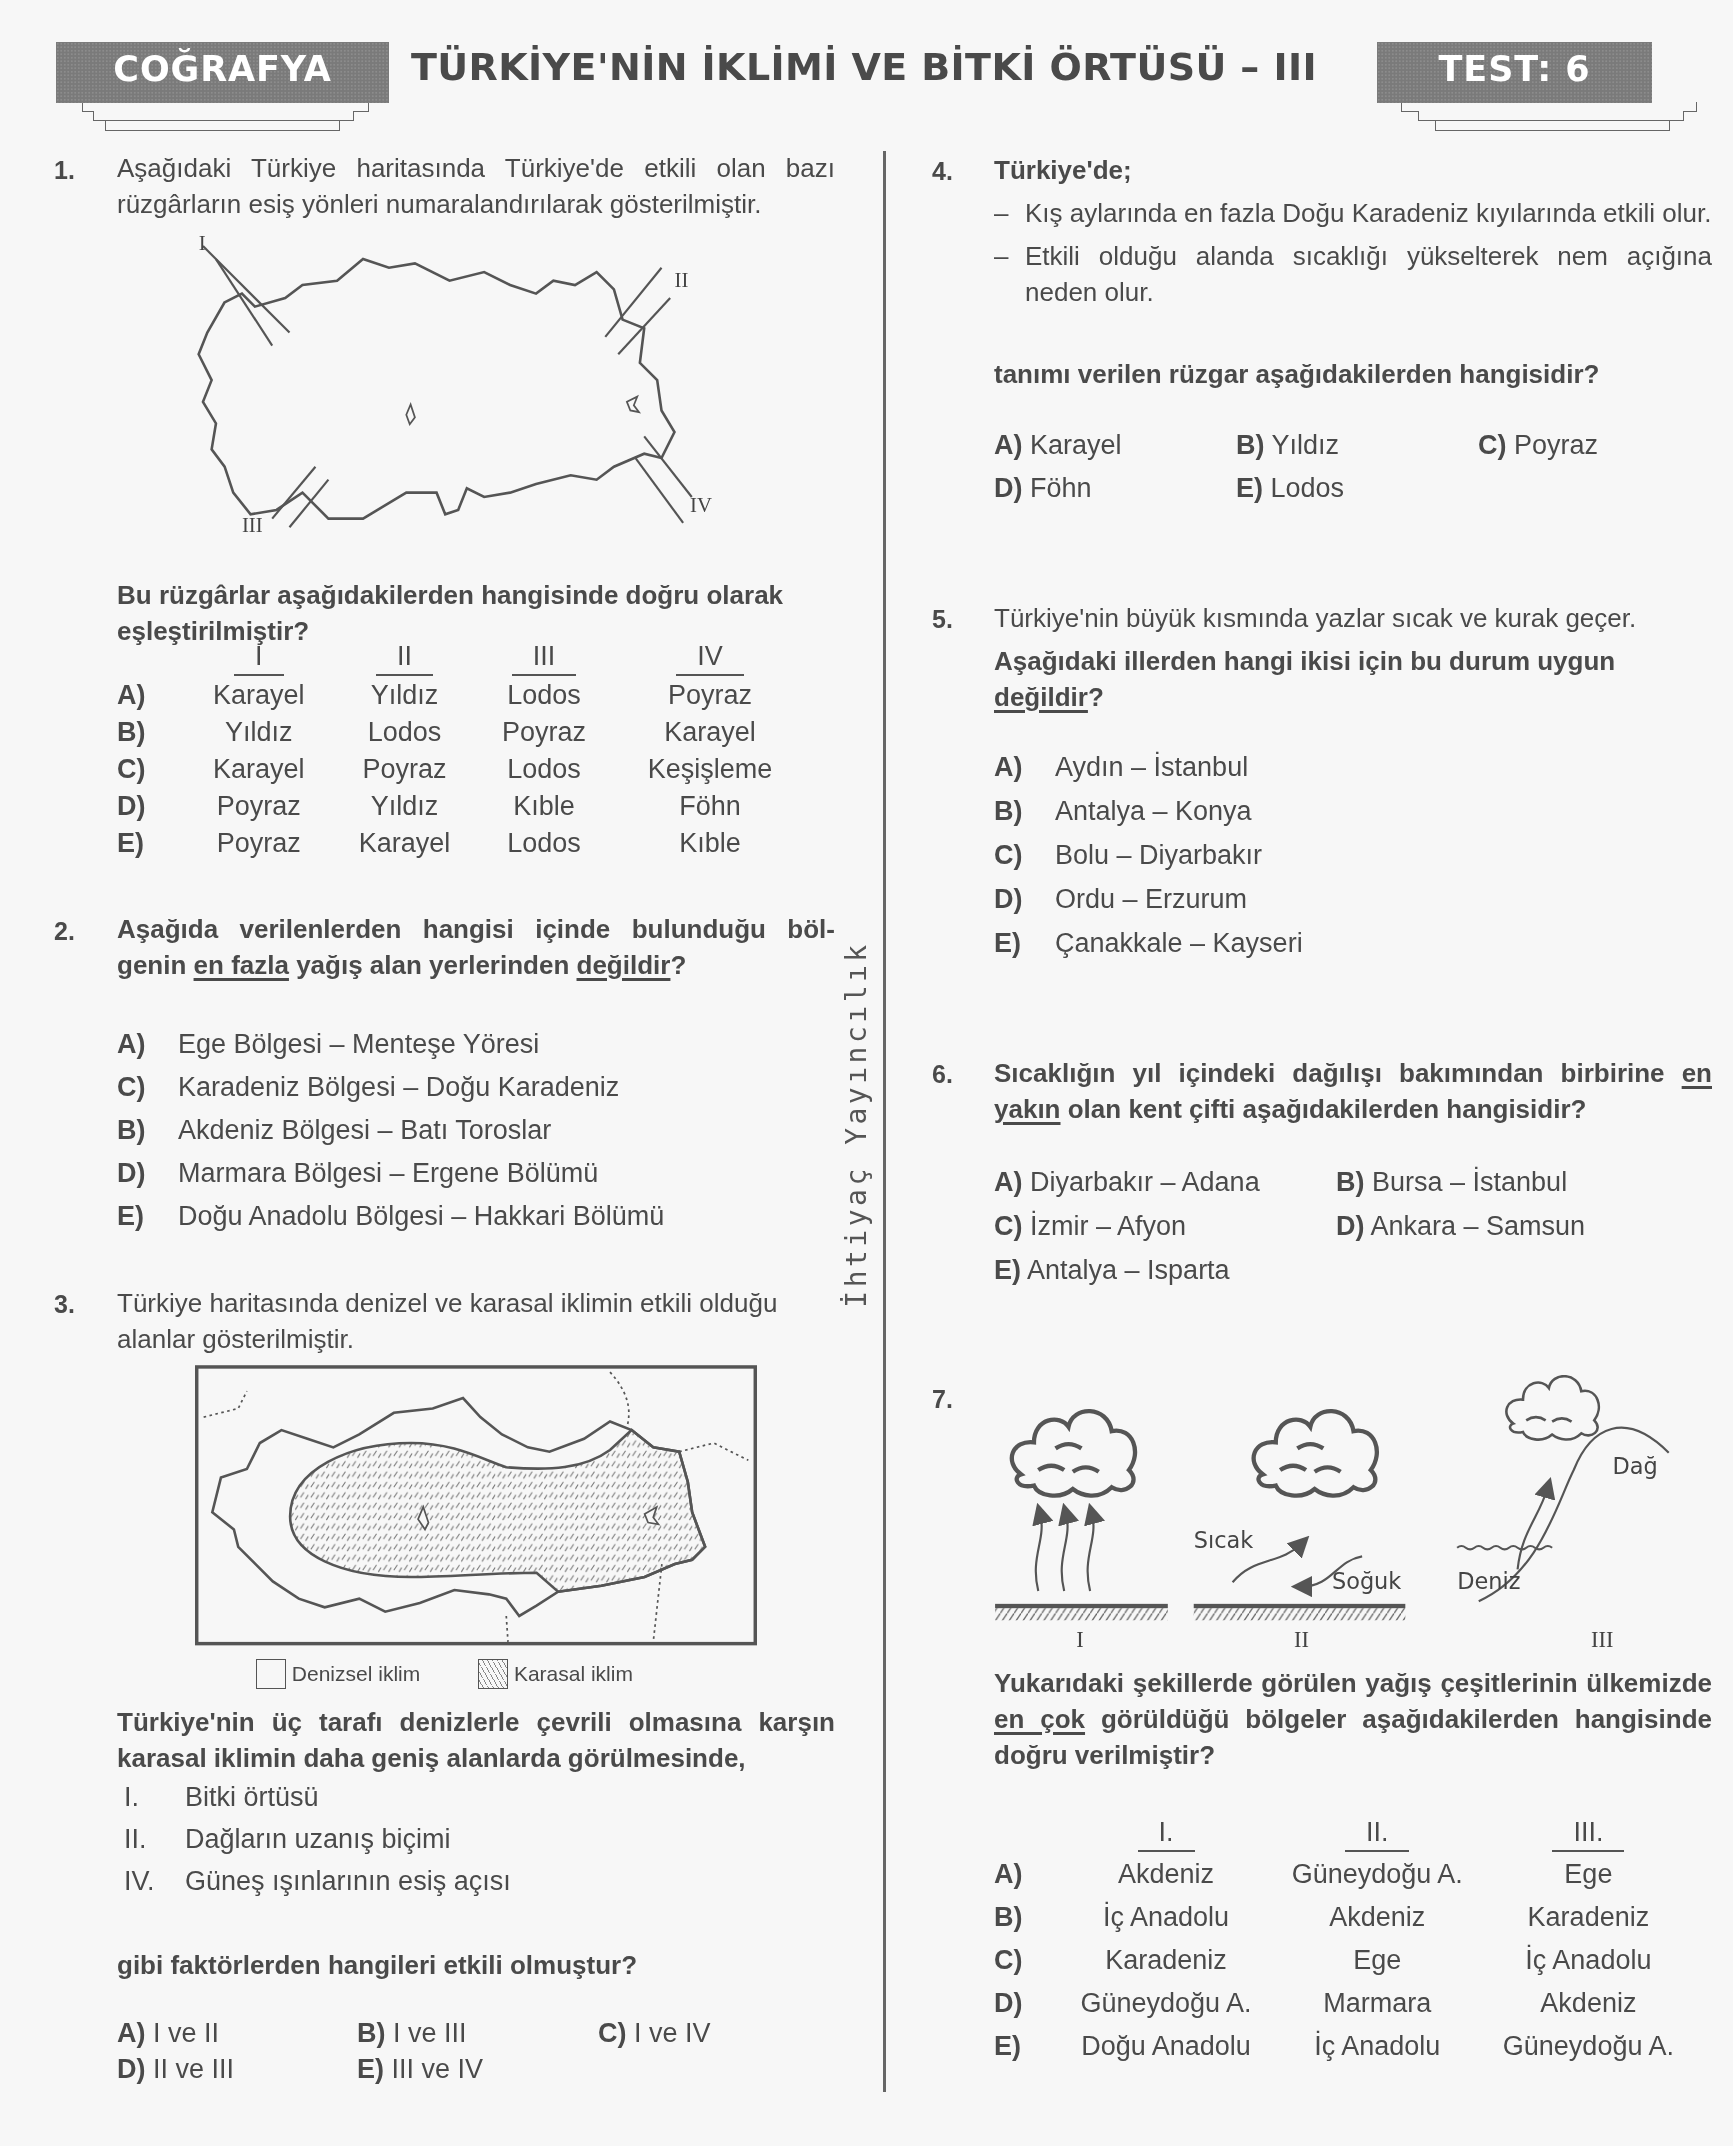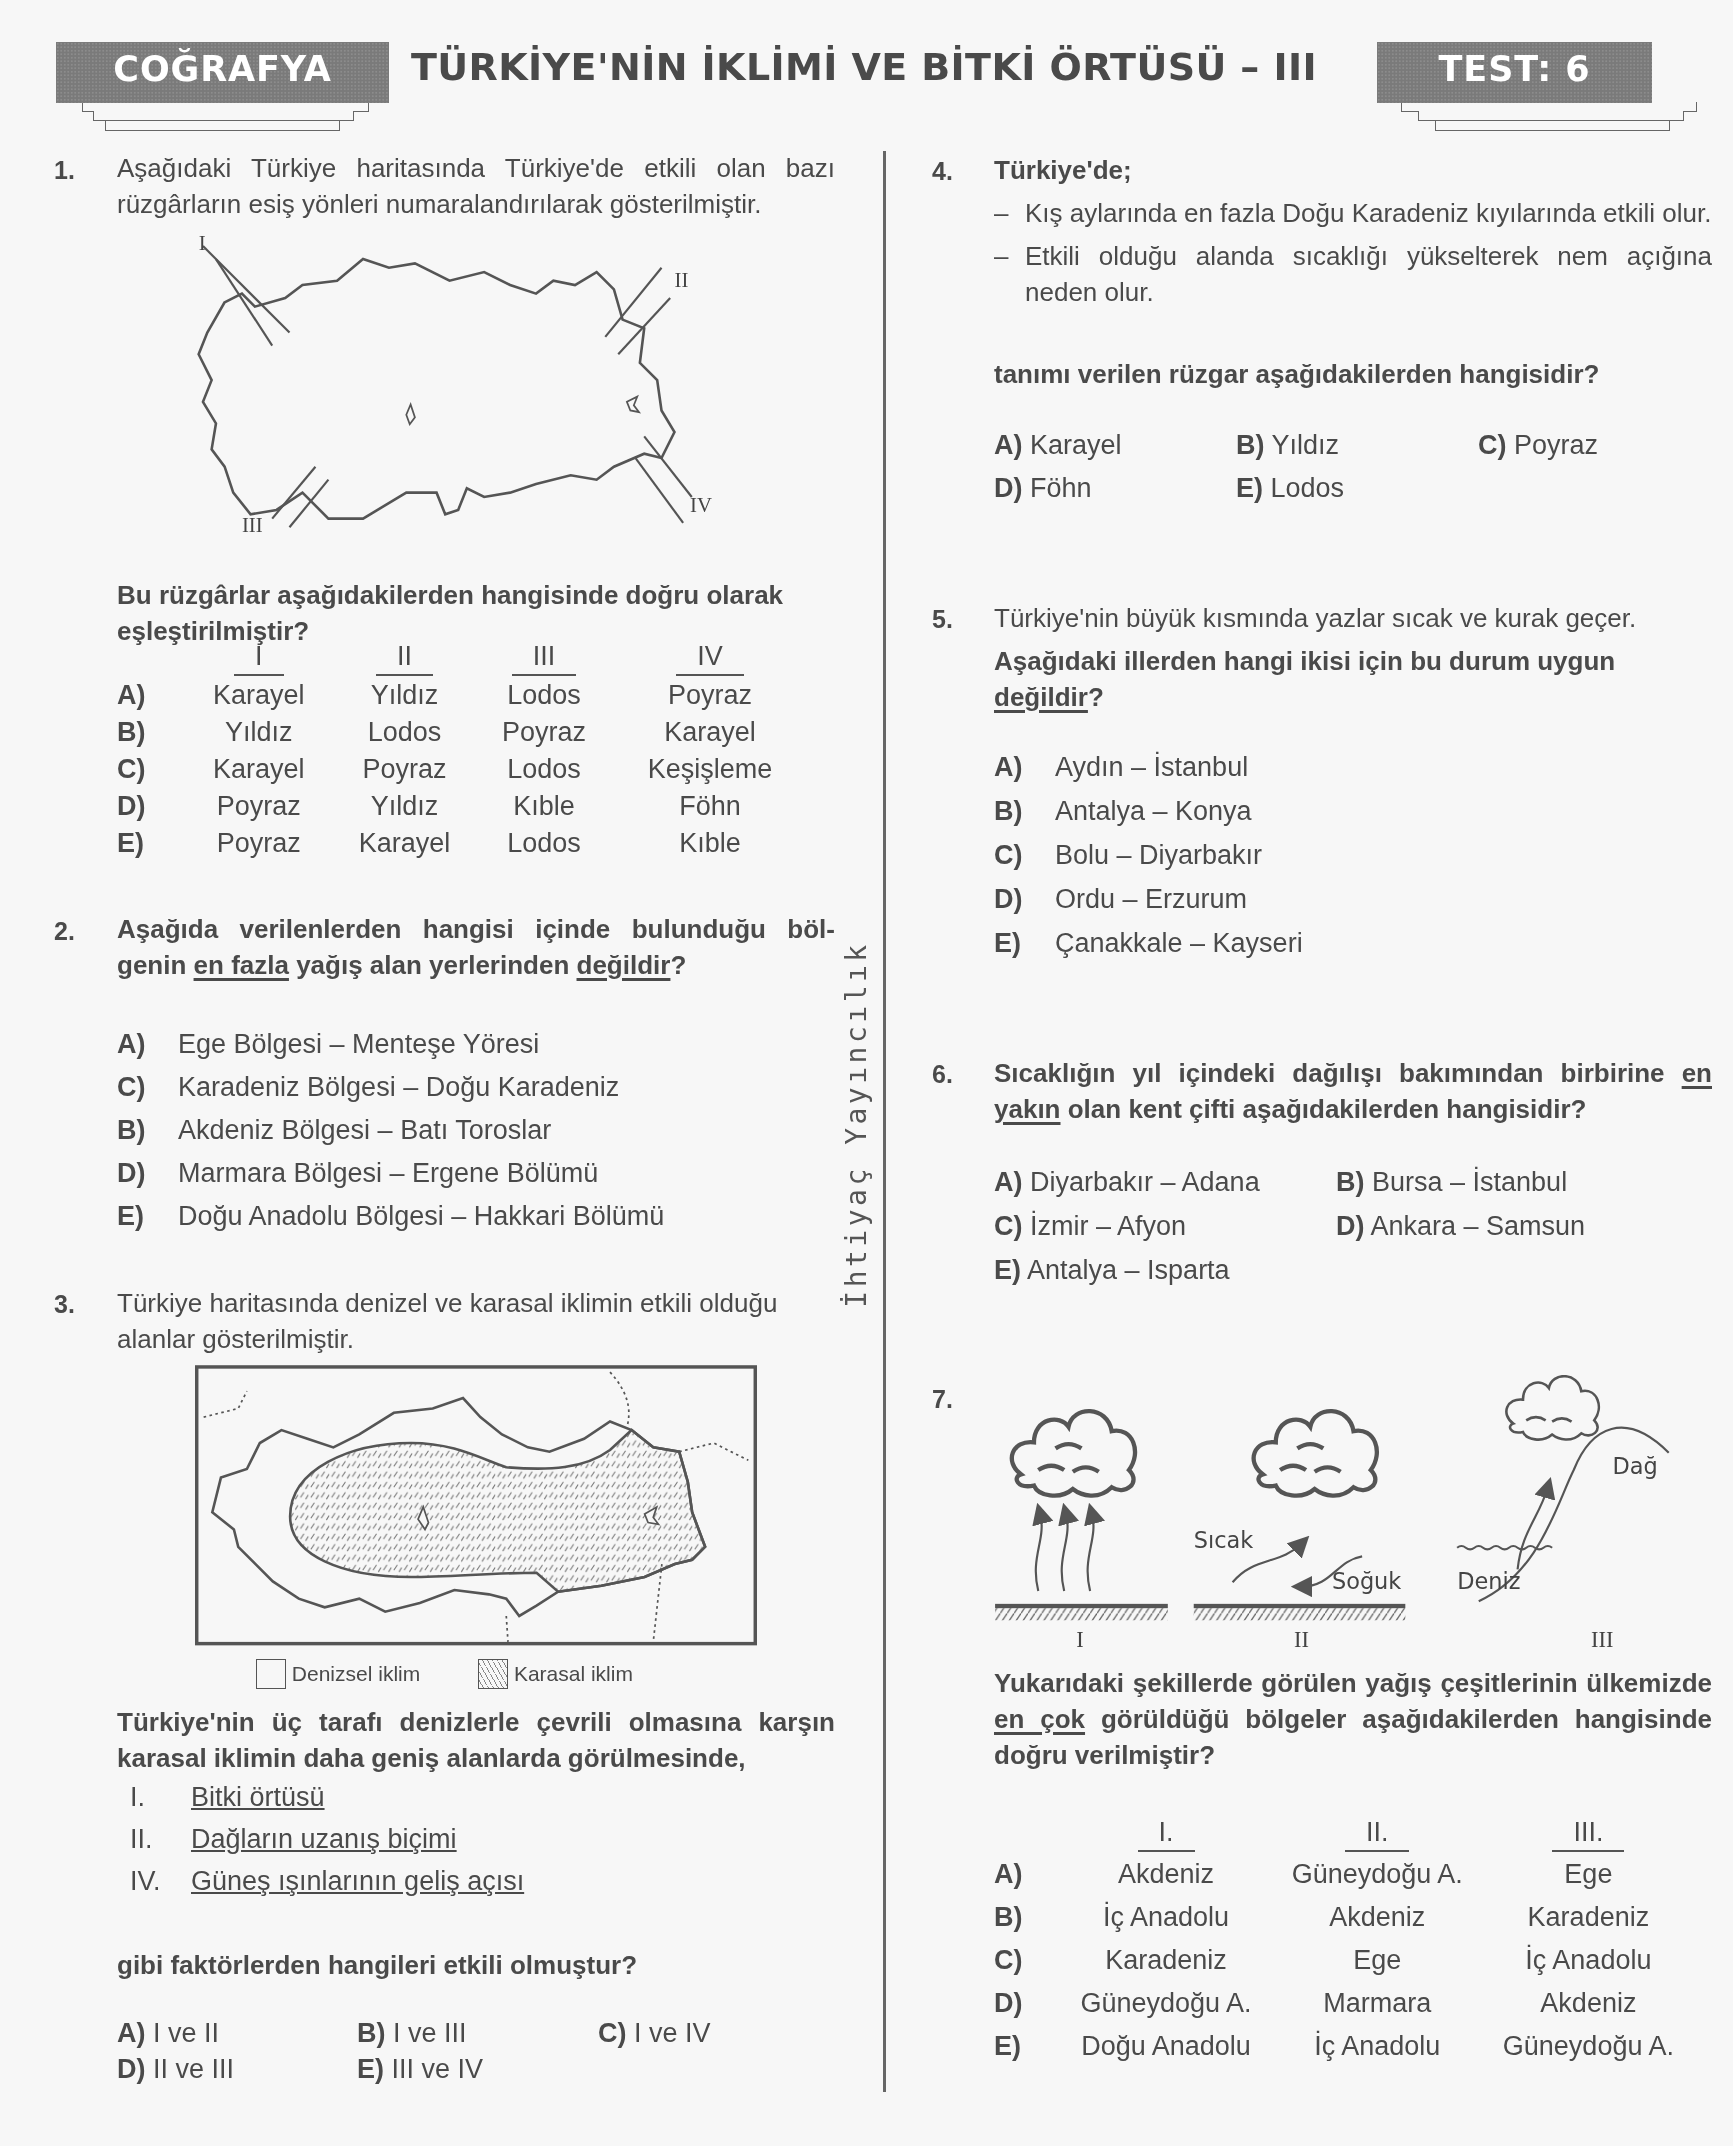--- a/index.html
+++ b/index.html
@@ -161,24 +161,24 @@
       <path d="M480,8 C500,30 505,50 500,70"></path>
     </g>
   </svg>
   <div class="abs" style="left:256px;top:1659px;font-size:21px;">
     <span style="display:inline-block;width:28px;height:28px;border:1.7px solid #555;vertical-align:middle;"></span>
     <span style="vertical-align:middle;margin-right:52px;">Denizsel iklim</span>
     <span style="display:inline-block;width:28px;height:28px;border:1.7px solid #555;vertical-align:middle;background:repeating-linear-gradient(60deg,#f7f7f7 0 3.5px,#888 3.5px 4.3px);"></span>
     <span style="vertical-align:middle;">Karasal iklim</span>
   </div>
   <div class="txt b" style="left:117px;top:1704px;width:718px;text-align:justify;">Türkiye'nin üç tarafı denizlerle çevrili olmasına karşın karasal iklimin daha geniş alanlarda görülmesinde,</div>
-  <div class="opt" style="left:130px;top:1776px;line-height:42px;text-decoration:underline;">
+  <div class="opt" style="left:124px;top:1776px;line-height:42px;">
     <div><span class="lab" style="font-weight:normal">I.</span><span>Bitki örtüsü</span></div>
     <div><span class="lab" style="font-weight:normal">II.</span><span>Dağların uzanış biçimi</span></div>
-    <div><span class="lab" style="font-weight:normal">IV.</span><span>Güneş ışınlarının geliş açısı</span></div>
+    <div><span class="lab" style="font-weight:normal">IV.</span><span>Güneş ışınlarının esiş açısı</span></div>
   </div>
   <div class="txt b" style="left:117px;top:1947px;">gibi faktörlerden hangileri etkili olmuştur?</div>
   <div class="opt" style="left:117px;top:2015px;width:735px;line-height:36px;">
     <span style="position:absolute;left:0;top:0;white-space:nowrap;"><b>A)</b> <span>I ve II</span></span>
     <span style="position:absolute;left:240px;top:0;white-space:nowrap;"><b>B)</b> <span>I ve III</span></span>
     <span style="position:absolute;left:481px;top:0;white-space:nowrap;"><b>C)</b> <span>I ve IV</span></span>
     <span style="position:absolute;left:0;top:36px;white-space:nowrap;"><b>D)</b> <span>II ve III</span></span>
     <span style="position:absolute;left:240px;top:36px;white-space:nowrap;"><b>E)</b> <span>III ve IV</span></span>
   </div>
 </div>

